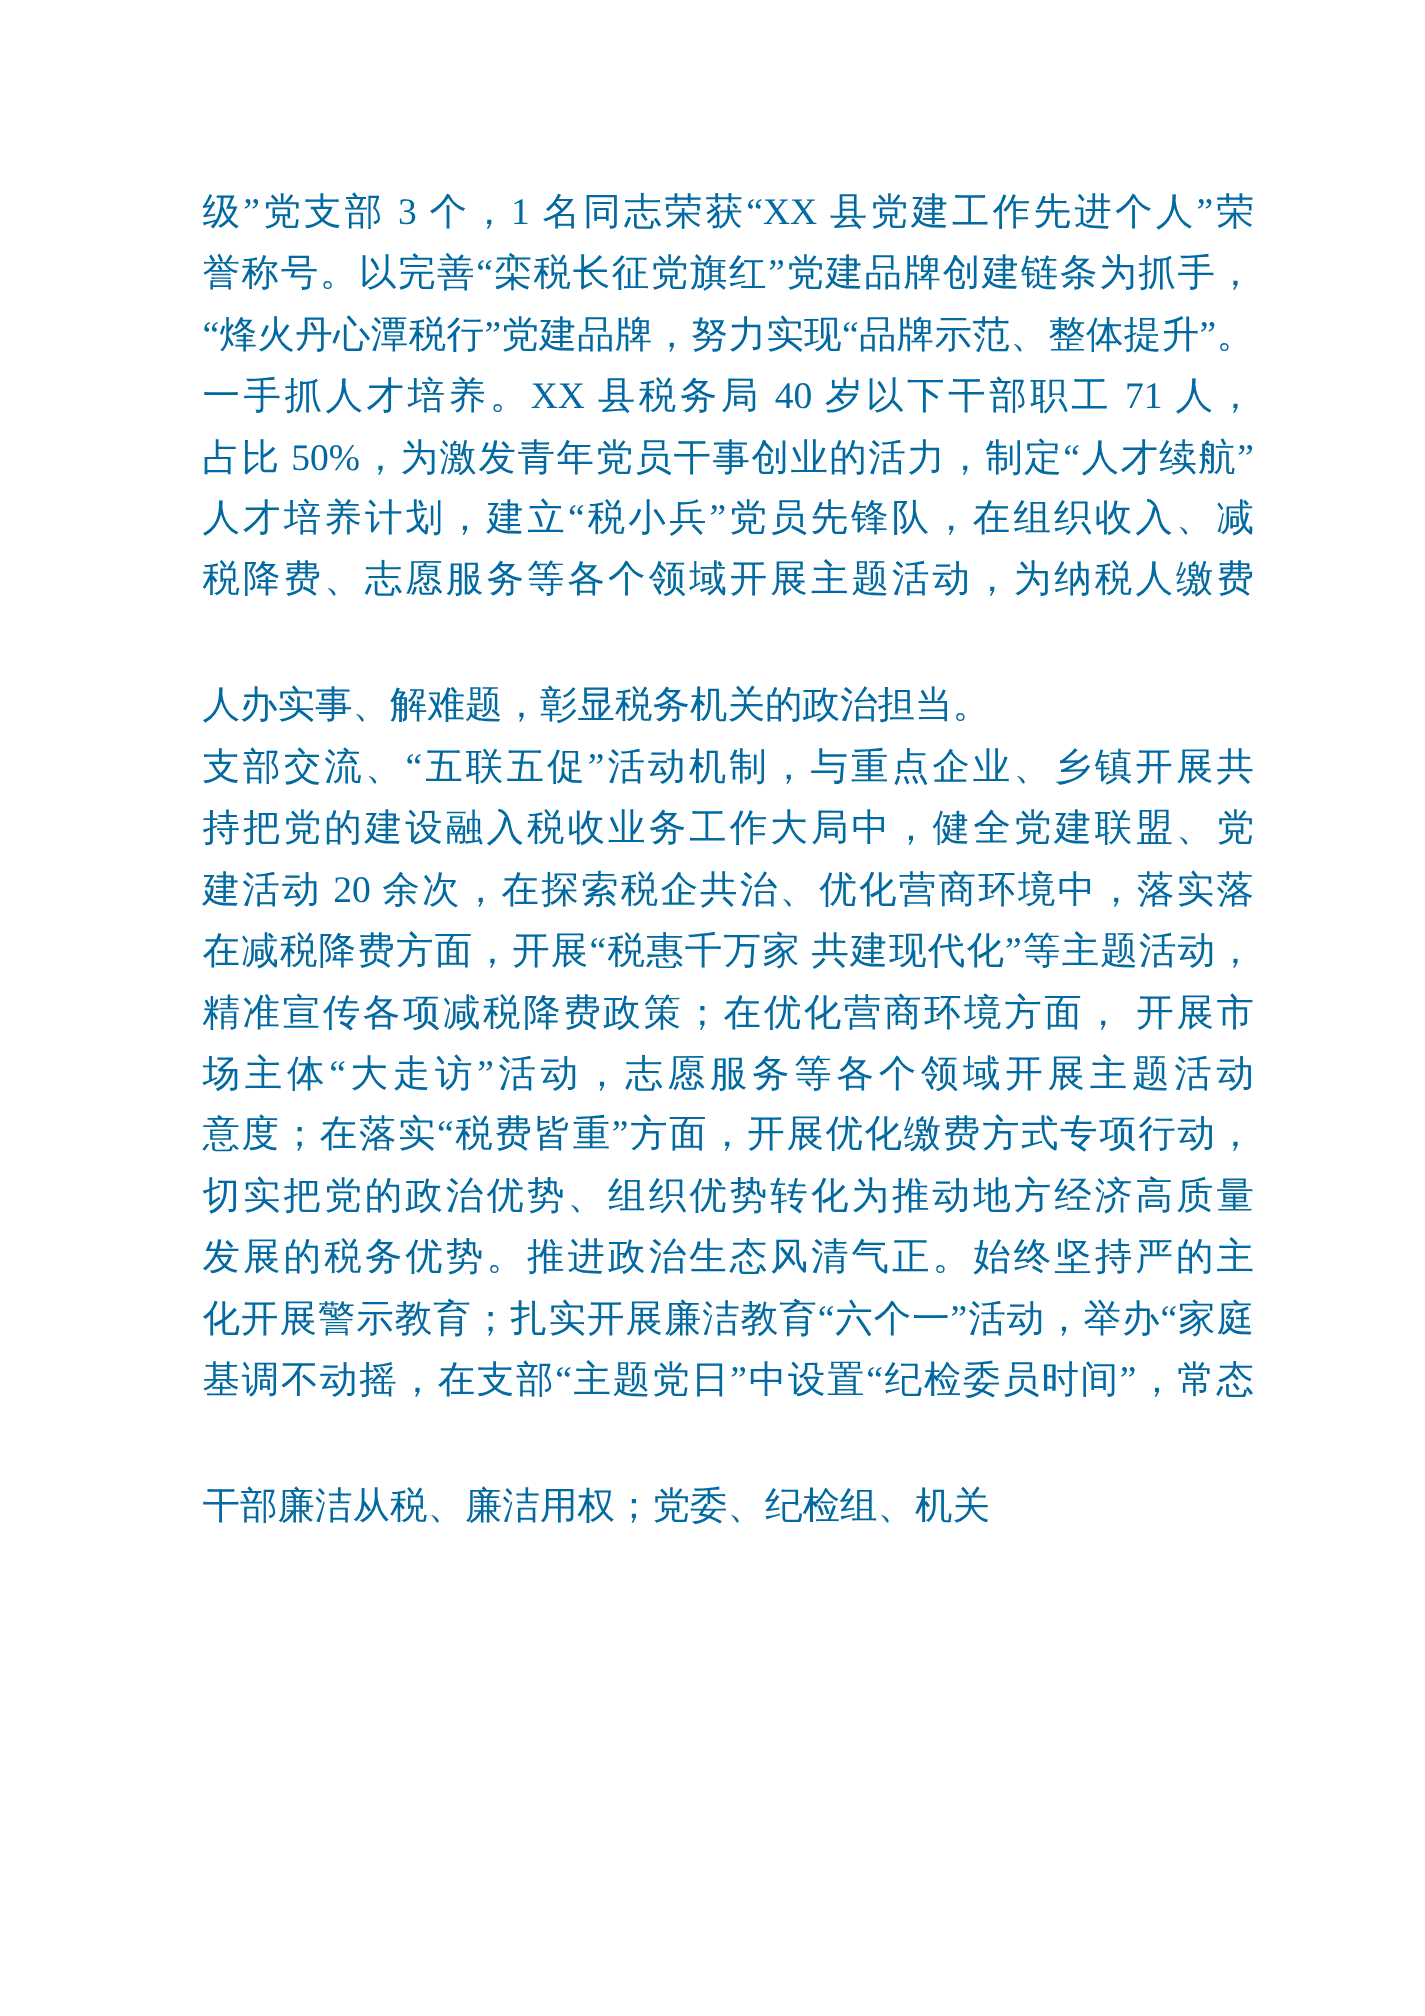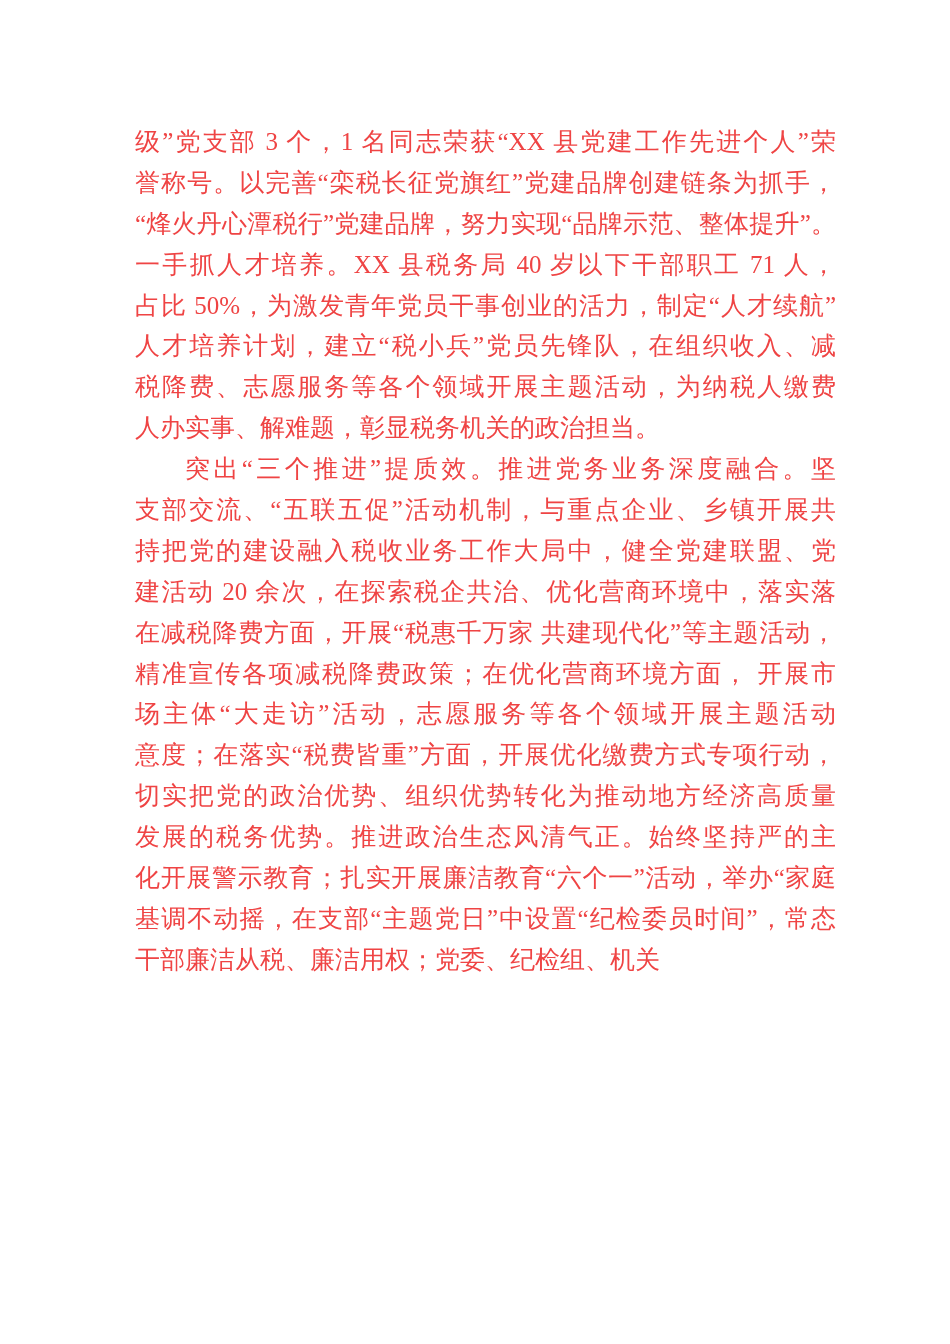--- a/index.html
+++ b/index.html
@@ -16,53 +16,53 @@
     position: relative;
     width: 950px;
     height: 1344px;
     background: #ffffff;
   }
   .text-block {
     position: absolute;
     left: 135px;
     top: 122px;
     width: 701px;
-    color: #ef4444;
+    color: #0369a1;
     font-family: "Liberation Serif", "DejaVu Serif", serif;
     font-size: 25px;
     font-weight: 400;
   }
   .line {
     height: 40.9px;
     line-height: 40.9px;
     white-space: nowrap;
     text-align: justify;
     text-align-last: justify;
   }
   .line.para-end {
     text-align-last: left;
+    margin-top: 43px;
   }
   .line.indent {
     text-indent: 2em;
   }
 </style>
 </head>
 <body>
 
 <div class="page">
   <div class="text-block">
       <div class="line">级”党支部 3 个，1 名同志荣获“XX 县党建工作先进个人”荣</div>
       <div class="line">誉称号。以完善“栾税长征党旗红”党建品牌创建链条为抓手，</div>
       <div class="line">“烽火丹心潭税行”党建品牌，努力实现“品牌示范、整体提升”。</div>
       <div class="line">一手抓人才培养。XX 县税务局 40 岁以下干部职工 71 人，</div>
       <div class="line">占比 50%，为激发青年党员干事创业的活力，制定“人才续航”</div>
       <div class="line">人才培养计划，建立“税小兵”党员先锋队，在组织收入、减</div>
       <div class="line">税降费、志愿服务等各个领域开展主题活动，为纳税人缴费</div>
       <div class="line para-end">人办实事、解难题，彰显税务机关的政治担当。</div>
-      <div class="line indent">突出“三个推进”提质效。推进党务业务深度融合。坚</div>
       <div class="line">支部交流、“五联五促”活动机制，与重点企业、乡镇开展共</div>
       <div class="line">持把党的建设融入税收业务工作大局中，健全党建联盟、党</div>
       <div class="line">建活动 20 余次，在探索税企共治、优化营商环境中，落实落</div>
       <div class="line">在减税降费方面，开展“税惠千万家 共建现代化”等主题活动，</div>
       <div class="line">精准宣传各项减税降费政策；在优化营商环境方面， 开展市</div>
       <div class="line">场主体“大走访”活动，志愿服务等各个领域开展主题活动</div>
       <div class="line">意度；在落实“税费皆重”方面，开展优化缴费方式专项行动，</div>
       <div class="line">切实把党的政治优势、组织优势转化为推动地方经济高质量</div>
       <div class="line">发展的税务优势。推进政治生态风清气正。始终坚持严的主</div>
       <div class="line">化开展警示教育；扎实开展廉洁教育“六个一”活动，举办“家庭</div>

